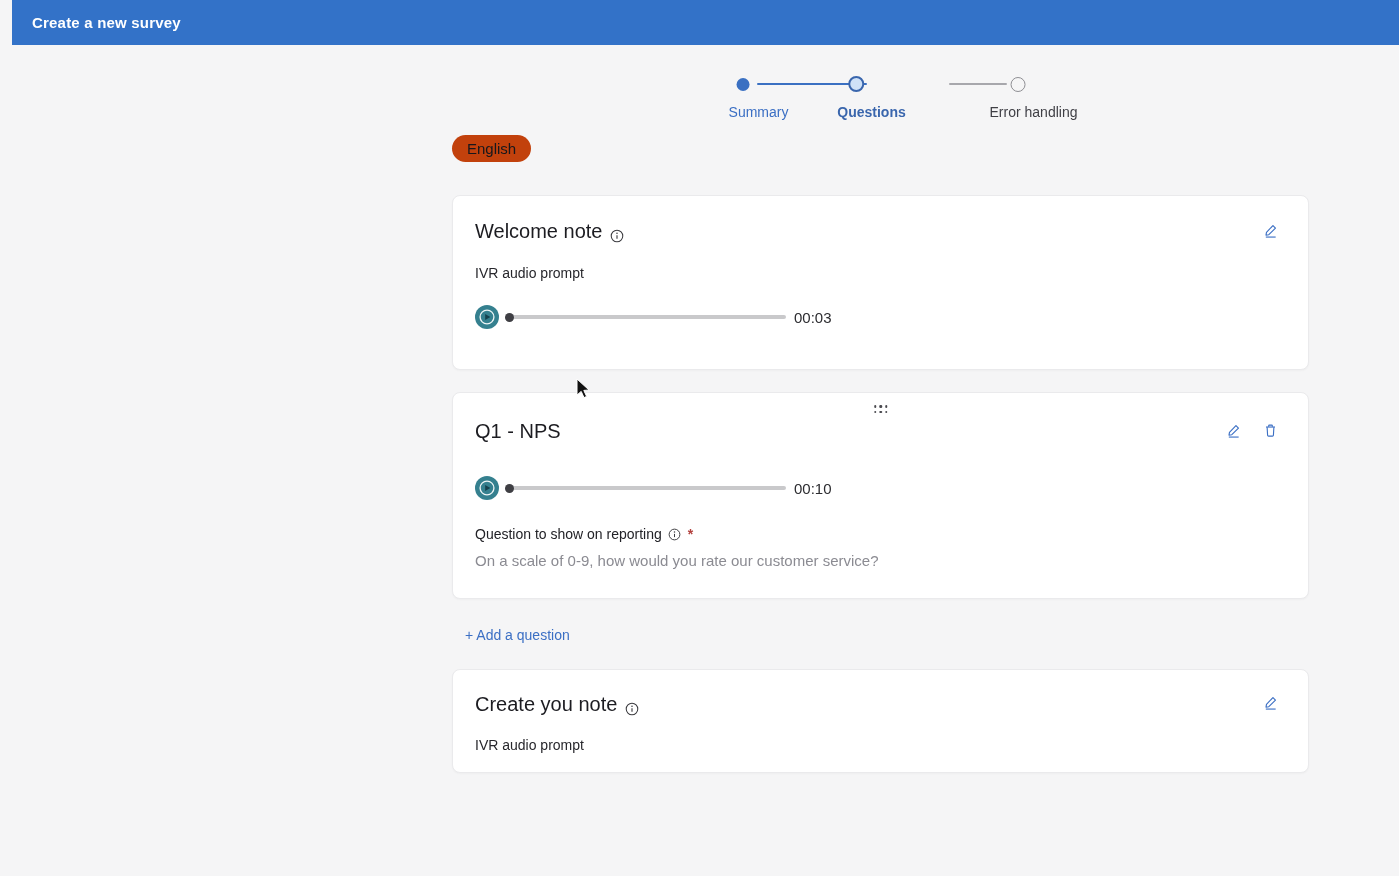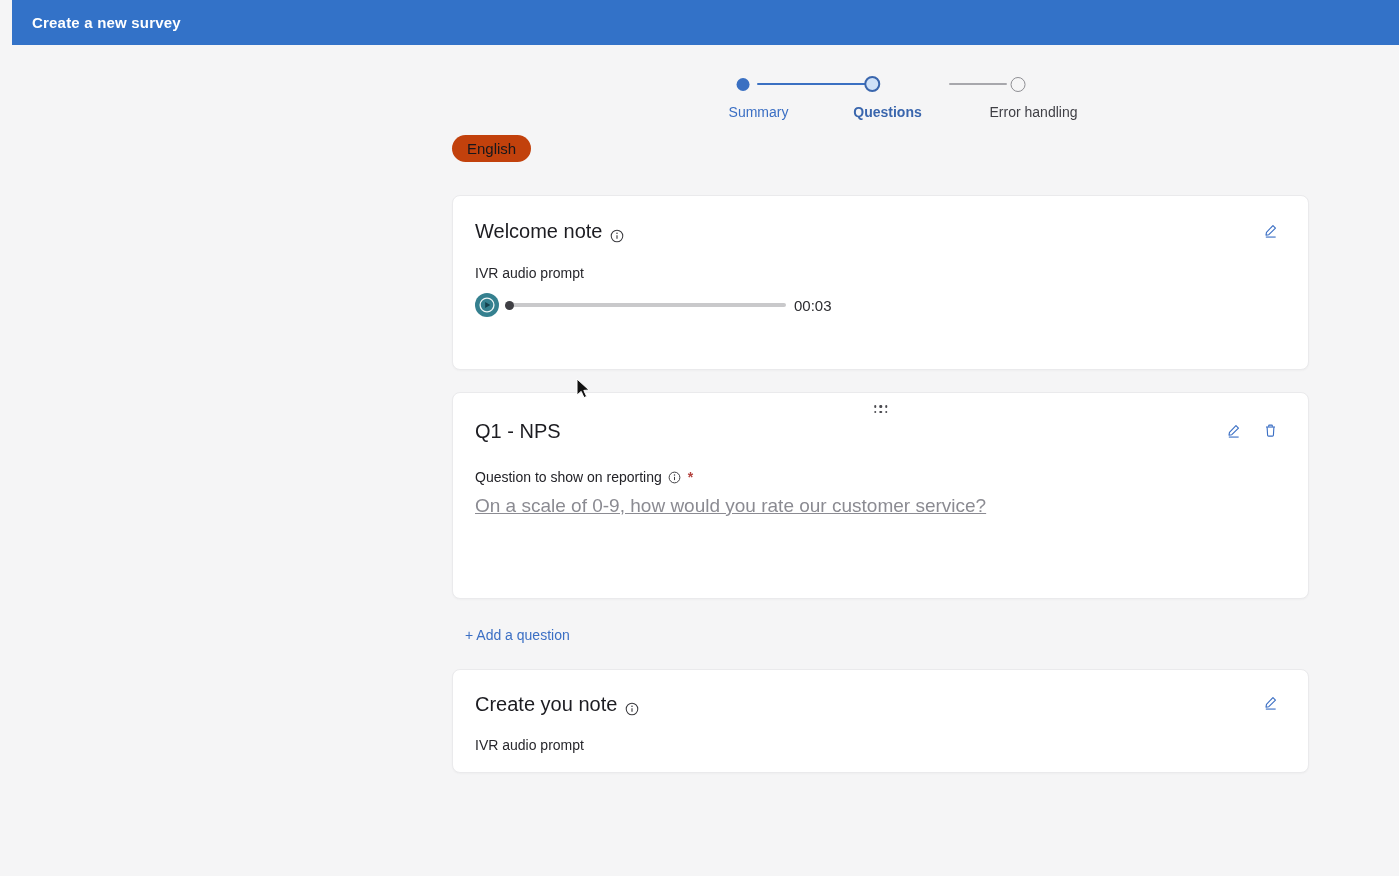--- a/index.html
+++ b/index.html
@@ -60,21 +60,21 @@
   .card.welcome .prompt-label { margin-top:22px; }
   .card.thanks .prompt-label { margin-top:21px; }
 
   .corner-actions { position:absolute; display:flex; gap:22px; }
   .card.welcome .corner-actions { top:27px; right:30px; }
   .card.question .corner-actions { top:30px; right:30px; }
   .card.thanks .corner-actions { top:25px; right:30px; }
   .icon-btn { background:none; border:none; padding:0; cursor:pointer; display:flex; align-items:center; }
 
   
-  .audio-row { display:flex; align-items:center; margin-top:12px; }
+  .audio-row { display:flex; align-items:center; margin-top:24px; }
   .card.question .audio-row { margin-top:33px; }
   .play-btn {
     width:24px; height:24px; border-radius:50%; background:#35808f;
     border:none; padding:0; cursor:pointer; display:flex; align-items:center; justify-content:center;
     flex:0 0 auto;
   }
   .slider { position:relative; width:280px; height:12px; margin-left:7px; cursor:pointer; }
   .slider .track { position:absolute; top:4px; left:0; width:280px; height:4px; background:#c9c9cb; border-radius:2px; }
   .slider .thumb { position:absolute; top:1.5px; left:-1px; width:9px; height:9px; border-radius:50%; background:#3f3f44; }
   .audio-time { margin-left:8px; font-size:15px; color:#2c2c30; }
@@ -83,21 +83,21 @@
   .drag-handle {
     position:absolute; top:10px; left:50%; transform:translateX(-50%);
     display:grid; grid-template-columns:repeat(3,2.5px); grid-template-rows:repeat(2,2.5px);
     gap:3px; cursor:grab; padding:2px;
   }
   .drag-handle i { width:2.5px; height:2.5px; background:#4a4a4f; border-radius:50%; }
 
   .report-row { display:flex; align-items:center; gap:6px; margin-top:26px; }
   .report-label { font-size:14px; color:#222227; }
   .required-marker { color:#b3423e; font-size:14px; font-weight:700; margin-left:1px; }
-  .question-text { margin-top:10px; font-size:19px; color:#8b8b92;text-decoration:underline; }
+  .question-text { margin-top:10px; font-size:15px; color:#8b8b92; }
 
   
   .add-question {
     display:inline-block; margin-top:28px; margin-left:13px;
     background:none; border:none; color:#3b6fc4; font-size:14px; font-weight:500;
     font-family:"Liberation Sans", sans-serif; cursor:pointer;
   }
 
   
   .mouse-cursor { position:absolute; left:576px; top:378px; pointer-events:none; }
@@ -118,21 +118,21 @@
     <div class="connector blue"></div>
     <div class="connector gray"></div>
 
     <div class="step-col" style="left:291px">
       <span class="dot-wrap">
           <span class="dot-filled"></span>
         </span>
       <span class="step-label completed">Summary</span>
     </div>
 
-    <div class="step-col" style="left:420px">
+    <div class="step-col" style="left:404px">
       <span class="dot-wrap">
           <span class="dot-active"></span>
         </span>
       <span class="step-label active">Questions</span>
     </div>
 
     <div class="step-col" style="left:566px">
       <span class="dot-wrap">
           <span class="dot-upcoming"></span>
         </span>
@@ -208,20 +208,35 @@
       <button class="icon-btn">
         <span>
           <svg width="15" height="15" viewBox="0 0 16 16">
               <path d="M3.2 4.3 H12.8" stroke="#3b6fc4" stroke-width="1.2" fill="none"></path>
               <path d="M6 4.1 V3.1 Q6 2.3 6.8 2.3 H9.2 Q10 2.3 10 3.1 V4.1" stroke="#3b6fc4" stroke-width="1.2" fill="none"></path>
               <path d="M4.4 4.5 L4.9 13 Q4.95 14 5.9 14 H10.1 Q11.05 14 11.1 13 L11.6 4.5" stroke="#3b6fc4" stroke-width="1.2" fill="none" stroke-linejoin="round"></path>
             </svg>
         </span>
       </button>
     </div>
+    <div class="audio-row">
+      <button class="play-btn">
+        <span>
+          <svg width="20" height="20" viewBox="0 0 24 24">
+              <circle cx="12" cy="12" r="8.3" fill="none" stroke="#ecf4f5" stroke-width="1.6"></circle>
+              <path d="M9.8 8.4 L16 12 L9.8 15.6 Z" fill="#16414e"></path>
+            </svg>
+        </span>
+      </button>
+      <div class="slider">
+        <div class="track"></div>
+        <div class="thumb"></div>
+      </div>
+      <span class="audio-time">00:10</span>
+    </div>
     <div class="report-row">
       <span class="report-label">Question to show on reporting</span>
       <span>
         <svg width="13" height="13" viewBox="0 0 16 16">
             <circle cx="8" cy="8" r="6.6" fill="none" stroke="#3c3c40" stroke-width="1.2"></circle>
             <line x1="8" y1="7.2" x2="8" y2="11.2" stroke="#3c3c40" stroke-width="1.3"></line>
             <circle cx="8" cy="4.9" r="0.9" fill="#3c3c40"></circle>
           </svg>
       </span>
       <span class="required-marker">*</span>

